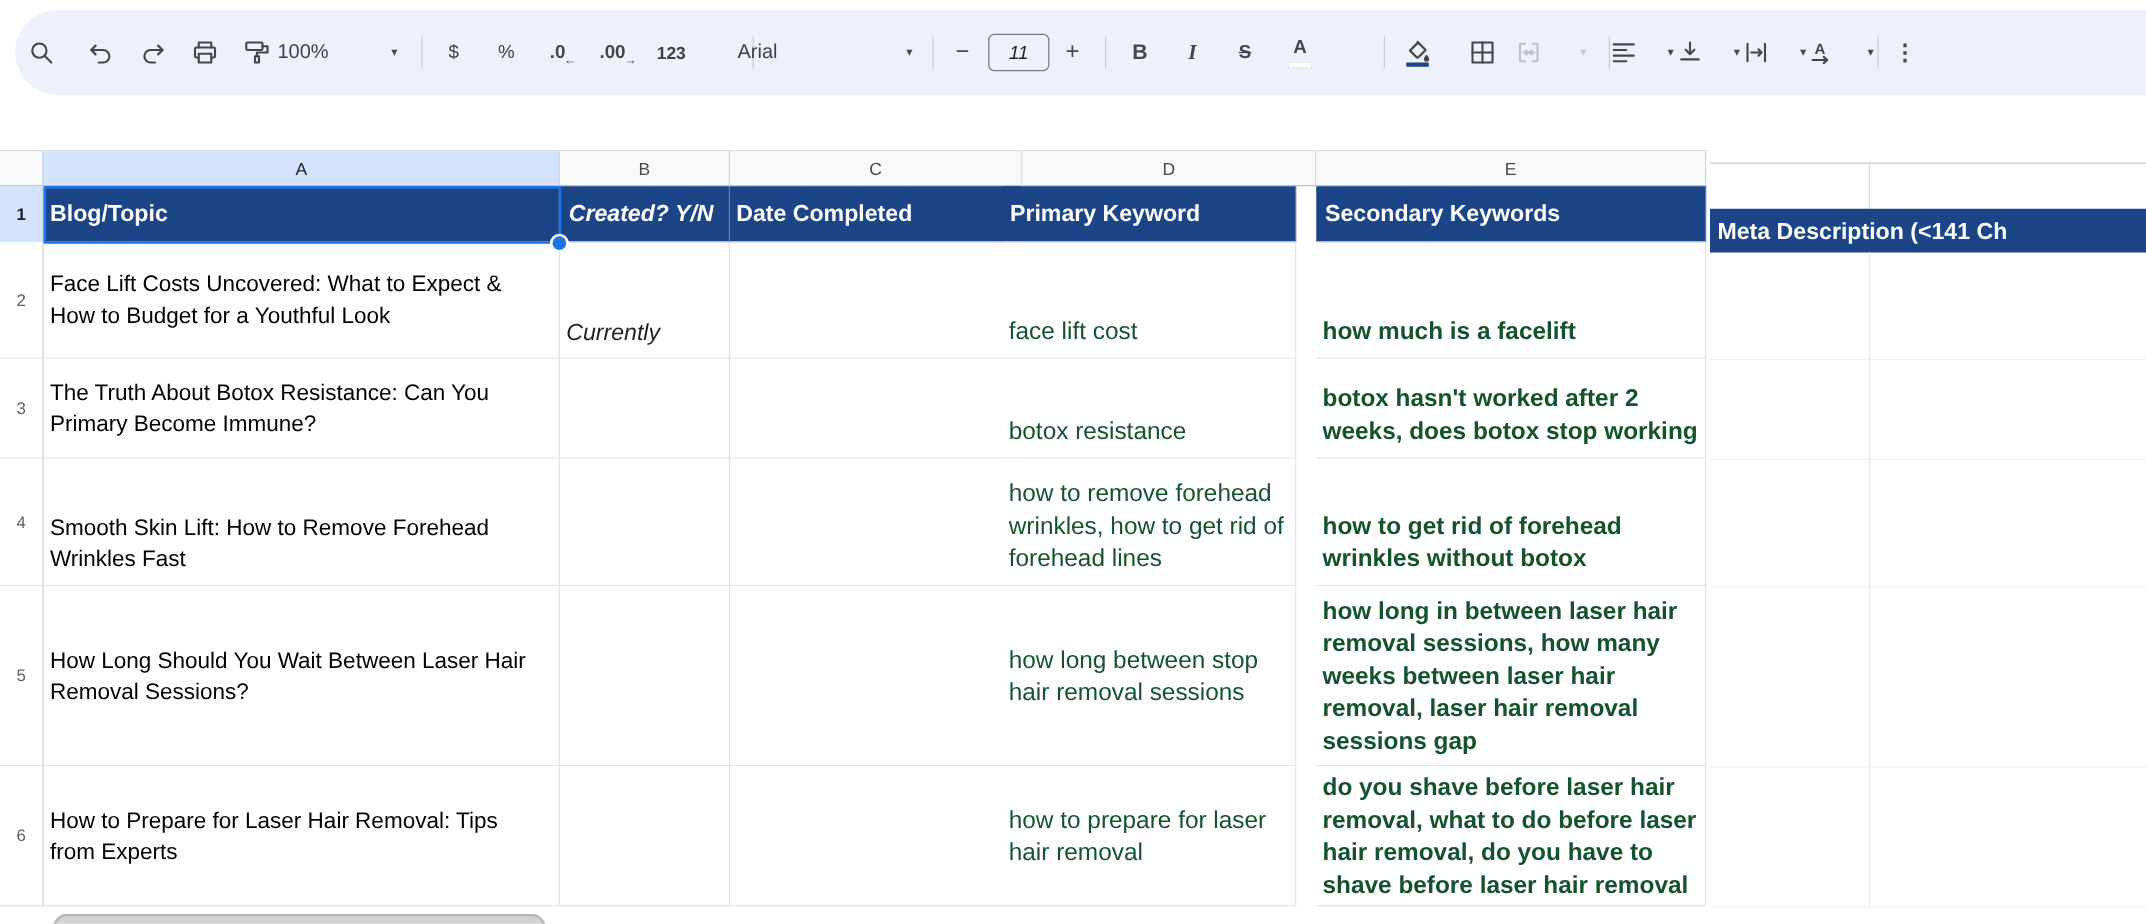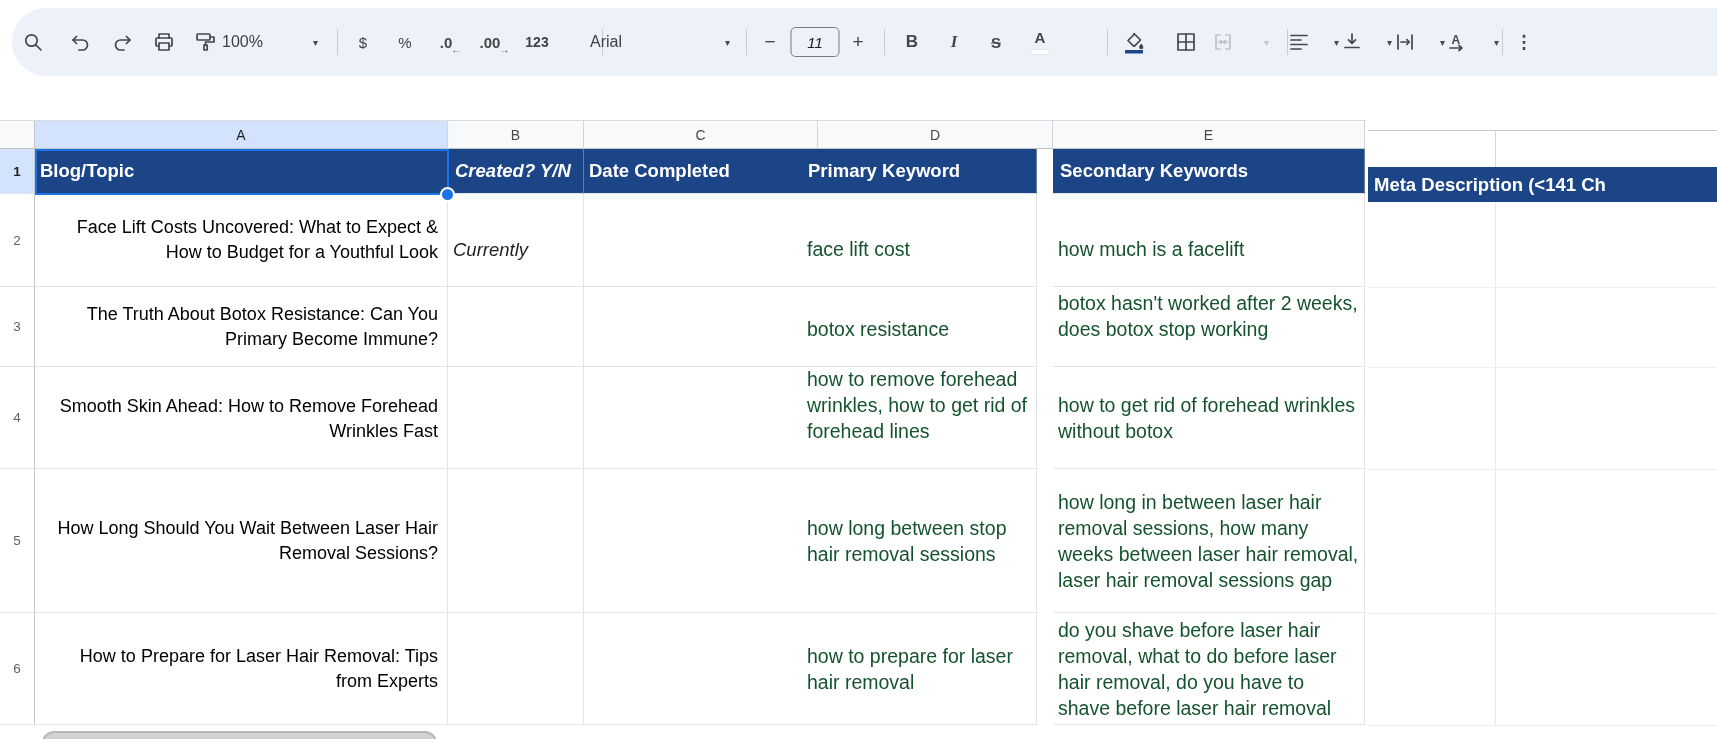--- a/index.html
+++ b/index.html
@@ -52,30 +52,30 @@
   .corner{position:absolute;left:0;top:121px;width:35px;height:28px;box-sizing:border-box;background:#f8f9fa;
           border-right:1px solid #c2c6cb;border-bottom:1px solid #bfc4c9;}
 
   
   .cell{position:absolute;box-sizing:border-box;border-right:1px solid #e2e4e7;border-bottom:1px solid #e2e4e7;
         display:flex;padding:0 5px;overflow:hidden;background:#fff;}
   .cA{left:35px;width:413px;padding-right:9px;}
   .cB{left:448px;width:136px;font-style:italic;}
   .cC{left:584px;width:234px;}
   .cD{left:802px;width:235px;}
-  .cE{left:1053px;width:312px;}
+  .cE{left:1053px;width:312px;font-weight:bold;}
   .r1{top:149px;height:45px;}
   .r2{top:194px;height:93px;}
   .r3{top:287px;height:80px;}
   .r4{top:367px;height:102px;}
   .r5{top:469px;height:144px;}
   .r6{top:613px;height:112px;}
   .vm{align-items:center;}
-  .vb{align-items:flex-end;padding-bottom:24px;}
-  .fA{font-size:18px;line-height:25px;color:#000;text-align:right;}
+  .vb{align-items:flex-end;padding-bottom:8px;}
+  .fA{font-size:18px;line-height:25px;color:#000;}
   .fB{font-size:18.5px;line-height:25px;color:#1f1f1f;}
   .fK{font-size:19.5px;line-height:26px;color:#14532d;}
   .hcell{background:#1c4587;color:#fff;font-weight:bold;font-size:18.5px;align-items:center;
          border-right:1px solid rgba(255,255,255,.3);white-space:nowrap;}
   .hcenter{}
   .gut{position:absolute;left:0;width:35px;box-sizing:border-box;background:#fff;
        border-right:1px solid #c2c6cb;border-bottom:1px solid #e2e4e7;
        display:flex;align-items:center;justify-content:center;font-size:13.5px;color:#5f6368;}
   .gut.selected{background:#d3e3fd;color:#202124;font-weight:bold;}
 
@@ -332,21 +332,21 @@
 <div class="cell cB r3"></div>
 <div class="cell cC r3"></div>
 <div class="cell cD r3 vb fK">
     <span>botox resistance</span>
   </div>
 <div class="cell cE r3 vb fK">
     <span>botox hasn't worked after 2 weeks, does botox stop working</span>
   </div>
 
 <div class="cell cA r4 vb fA">
-    <span>Smooth Skin Ahead: How to Remove Forehead Wrinkles Fast</span>
+    <span>Smooth Skin Lift: How to Remove Forehead Wrinkles Fast</span>
   </div>
 <div class="cell cB r4"></div>
 <div class="cell cC r4"></div>
 <div class="cell cD r4 vb fK">
     <span>how to remove forehead wrinkles, how to get rid of forehead lines</span>
   </div>
 <div class="cell cE r4 vb fK">
     <span>how to get rid of forehead wrinkles without botox</span>
   </div>
 

